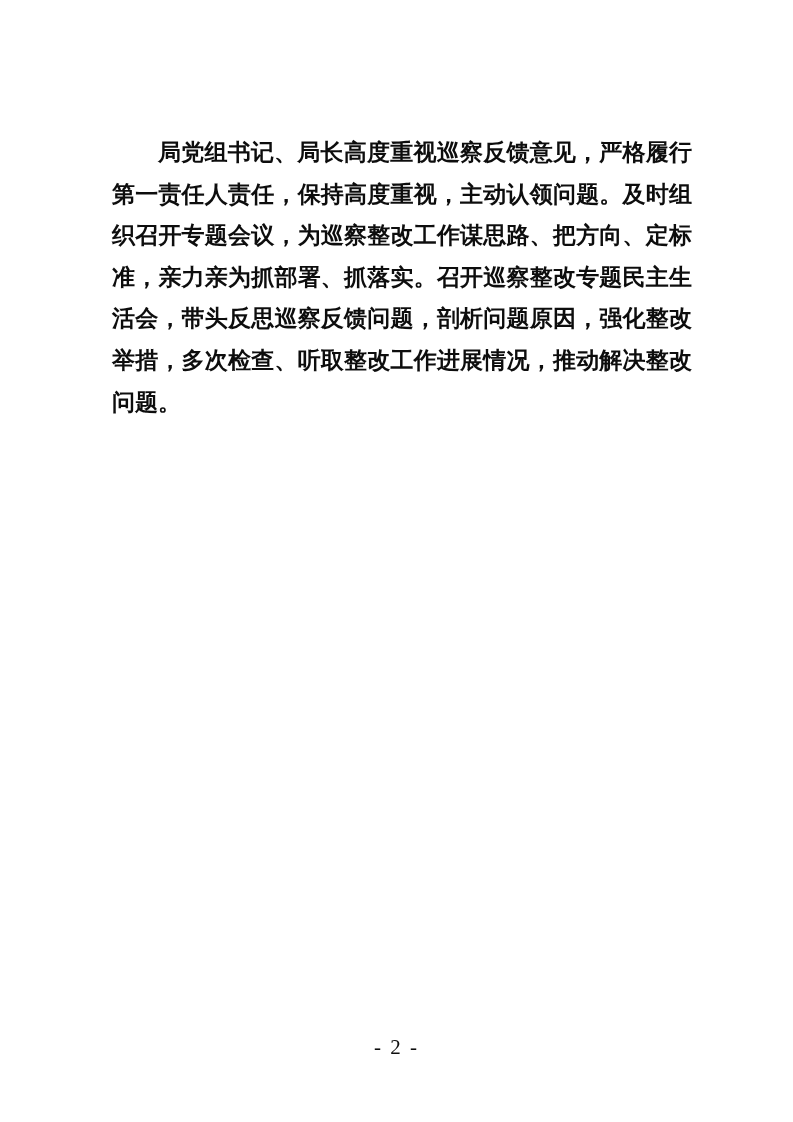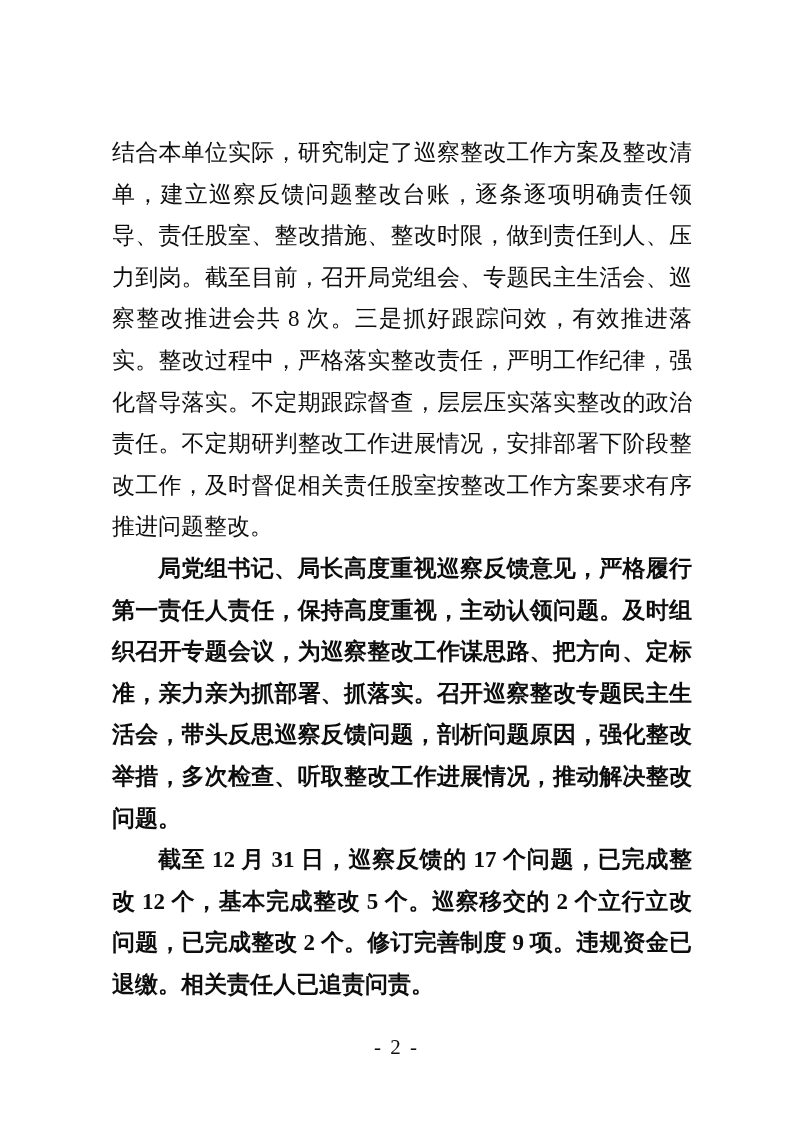--- a/index.html
+++ b/index.html
@@ -45,18 +45,16 @@
     line-height: 30px;
     letter-spacing: 2px;
     color: #0d0d0d;
   }
 </style>
 </head>
 <body>
 
 <div class="page">
   <div class="content">
-    <p class="para">结合本单位实际，研究制定了巡察整改工作方案及整改清单，建立巡察反馈问题整改台账，逐条逐项明确责任领导、责任股室、整改措施、整改时限，做到责任到人、压力到岗。截至目前，召开局党组会、专题民主生活会、巡察整改推进会共 8 次。三是抓好跟踪问效，有效推进落实。整改过程中，严格落实整改责任，严明工作纪律，强化督导落实。不定期跟踪督查，层层压实落实整改的政治责任。不定期研判整改工作进展情况，安排部署下阶段整改工作，及时督促相关责任股室按整改工作方案要求有序推进问题整改。</p>
     <p class="para indent">局党组书记、局长高度重视巡察反馈意见，严格履行第一责任人责任，保持高度重视，主动认领问题。及时组织召开专题会议，为巡察整改工作谋思路、把方向、定标准，亲力亲为抓部署、抓落实。召开巡察整改专题民主生活会，带头反思巡察反馈问题，剖析问题原因，强化整改举措，多次检查、听取整改工作进展情况，推动解决整改问题。</p>
-    <p class="para indent">截至 12 月 31 日，巡察反馈的 17 个问题，已完成整改 12 个，基本完成整改 5 个。巡察移交的 2 个立行立改问题，已完成整改 2 个。修订完善制度 9 项。违规资金已退缴。相关责任人已追责问责。</p>
   </div>
   <div class="footer">- 2 -</div>
 </div>
 
 </body></html>

